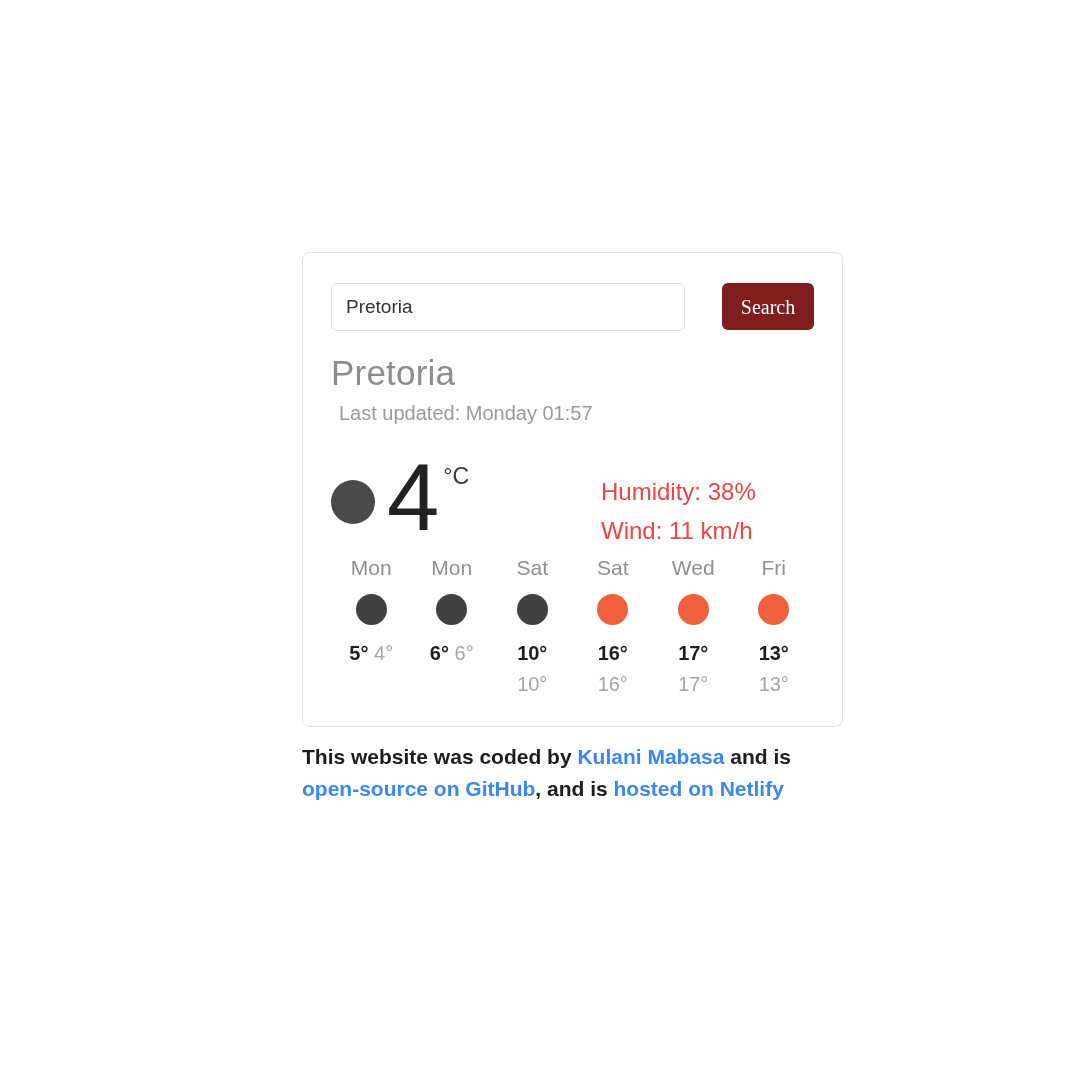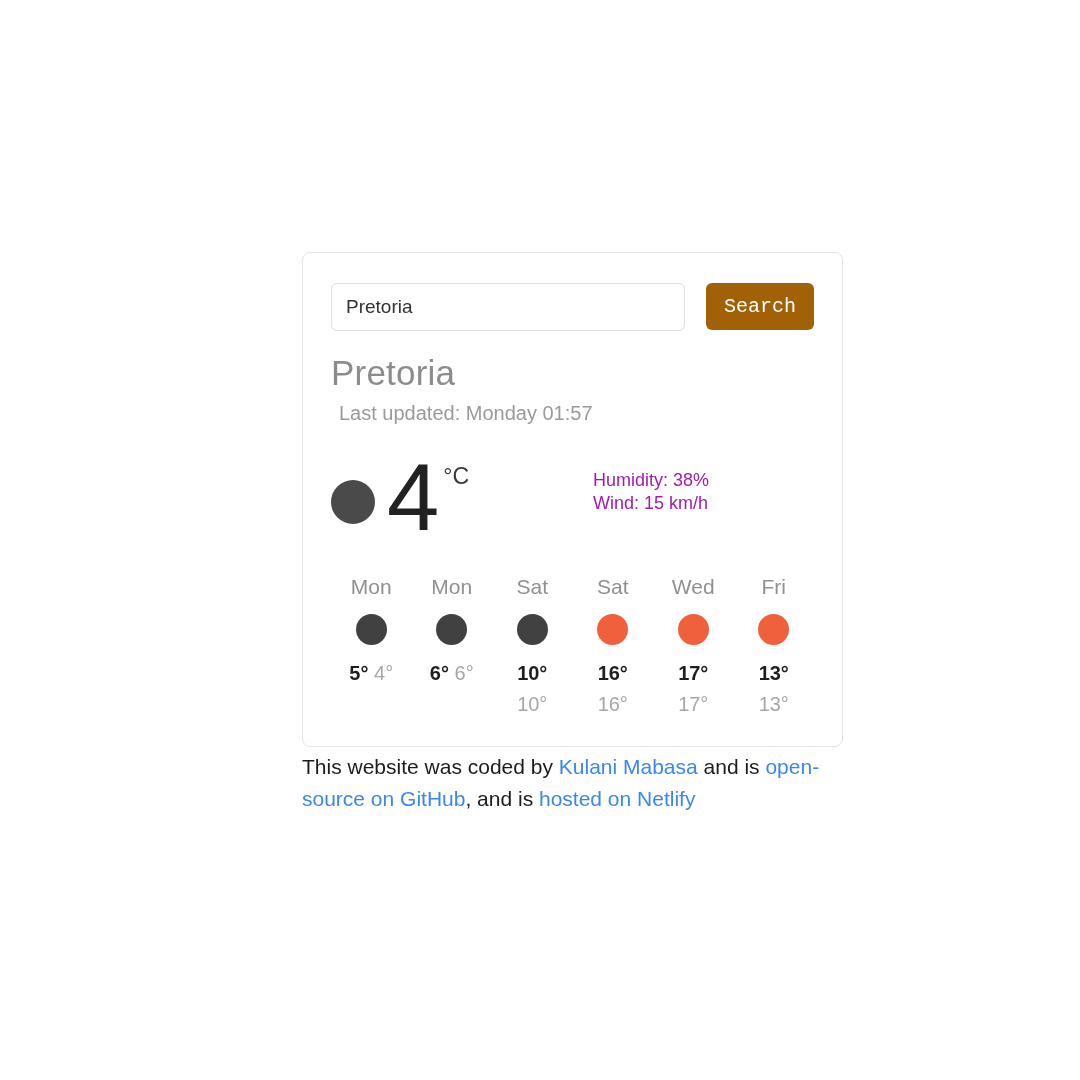--- a/index.html
+++ b/index.html
@@ -52,25 +52,25 @@
     border: 1px solid #dfdfdf;
     border-radius: 6px;
     outline: none;
   }
   .search-input::placeholder { color: #9b9b9b; }
   .search-button {
     box-sizing: border-box;
     height: 47px;
     min-width: 92px;
     padding: 0 18px;
-    background: #a16207;
+    background: #7f1d1d;
     color: #ffffff;
     border: none;
     border-radius: 6px;
-    font-family: Liberation Mono, monospace;
+    font-family: Liberation Serif, serif;
     font-size: 20px;
     line-height: 1;
     cursor: pointer;
   }
 
   
   .overview {
     margin-top: 22px;
   }
   .city-name {
@@ -121,30 +121,29 @@
   .temp-unit {
     font-size: 23px;
     color: #3a3a3a;
     margin-top: 12px;
     margin-left: 6px;
   }
   .current-right {
     padding-top: 16px;
   }
   .detail-line {
-    margin: 0;
-    font-size: 18px;
+    margin: 8px;
+    font-size: 24px;
     line-height: 1.28;
-    color: #a21caf;
+    color: #ef4444;
   }
 
   
   .forecast {
     display: flex;
-    margin-top: 32px;
   }
   .forecast-day {
     flex: 1 1 0;
     text-align: center;
     min-width: 0;
   }
   .day-label {
     font-size: 21px;
     color: #909090;
     line-height: 1.2;
@@ -163,25 +162,26 @@
   .temp-max {
     font-weight: bold;
     color: #1e1e1e;
   }
   .temp-min {
     color: #a6a6a6;
   }
 
   
   .footer {
-    margin-top: 4px;
+    margin-top: 14px;
     font-size: 21px;
     line-height: 1.52;
     color: #1c1c1c;
     max-width: 541px;
+    font-weight: bold;
   }
   .footer a {
     color: #3b87f0;
     text-decoration: none;
   }
 </style>
 </head>
 <body>
 
 <div class="app-wrap">
@@ -201,21 +201,21 @@
     <div class="current-row">
       <div class="current-left">
         <div class="cond-icon" id="current-icon" style="background: rgb(74, 74, 74);"></div>
         <div class="temp-block">
           <span class="temp-value">4</span>
           <span class="temp-unit">°C</span>
         </div>
       </div>
       <div class="current-right">
         <p class="detail-line">Humidity: 38%</p>
-        <p class="detail-line">Wind: 15 km/h</p>
+        <p class="detail-line">Wind: 11 km/h</p>
       </div>
     </div>
 
     <div class="forecast" id="forecast">
         <div class="forecast-day">
           <div class="day-label">Mon</div>
           <div class="day-icon" style="background: rgb(65, 65, 65);"></div>
           <div class="day-temps"><span class="temp-max">5°</span> <span class="temp-min">4°</span></div>
         </div>
         <div class="forecast-day">

